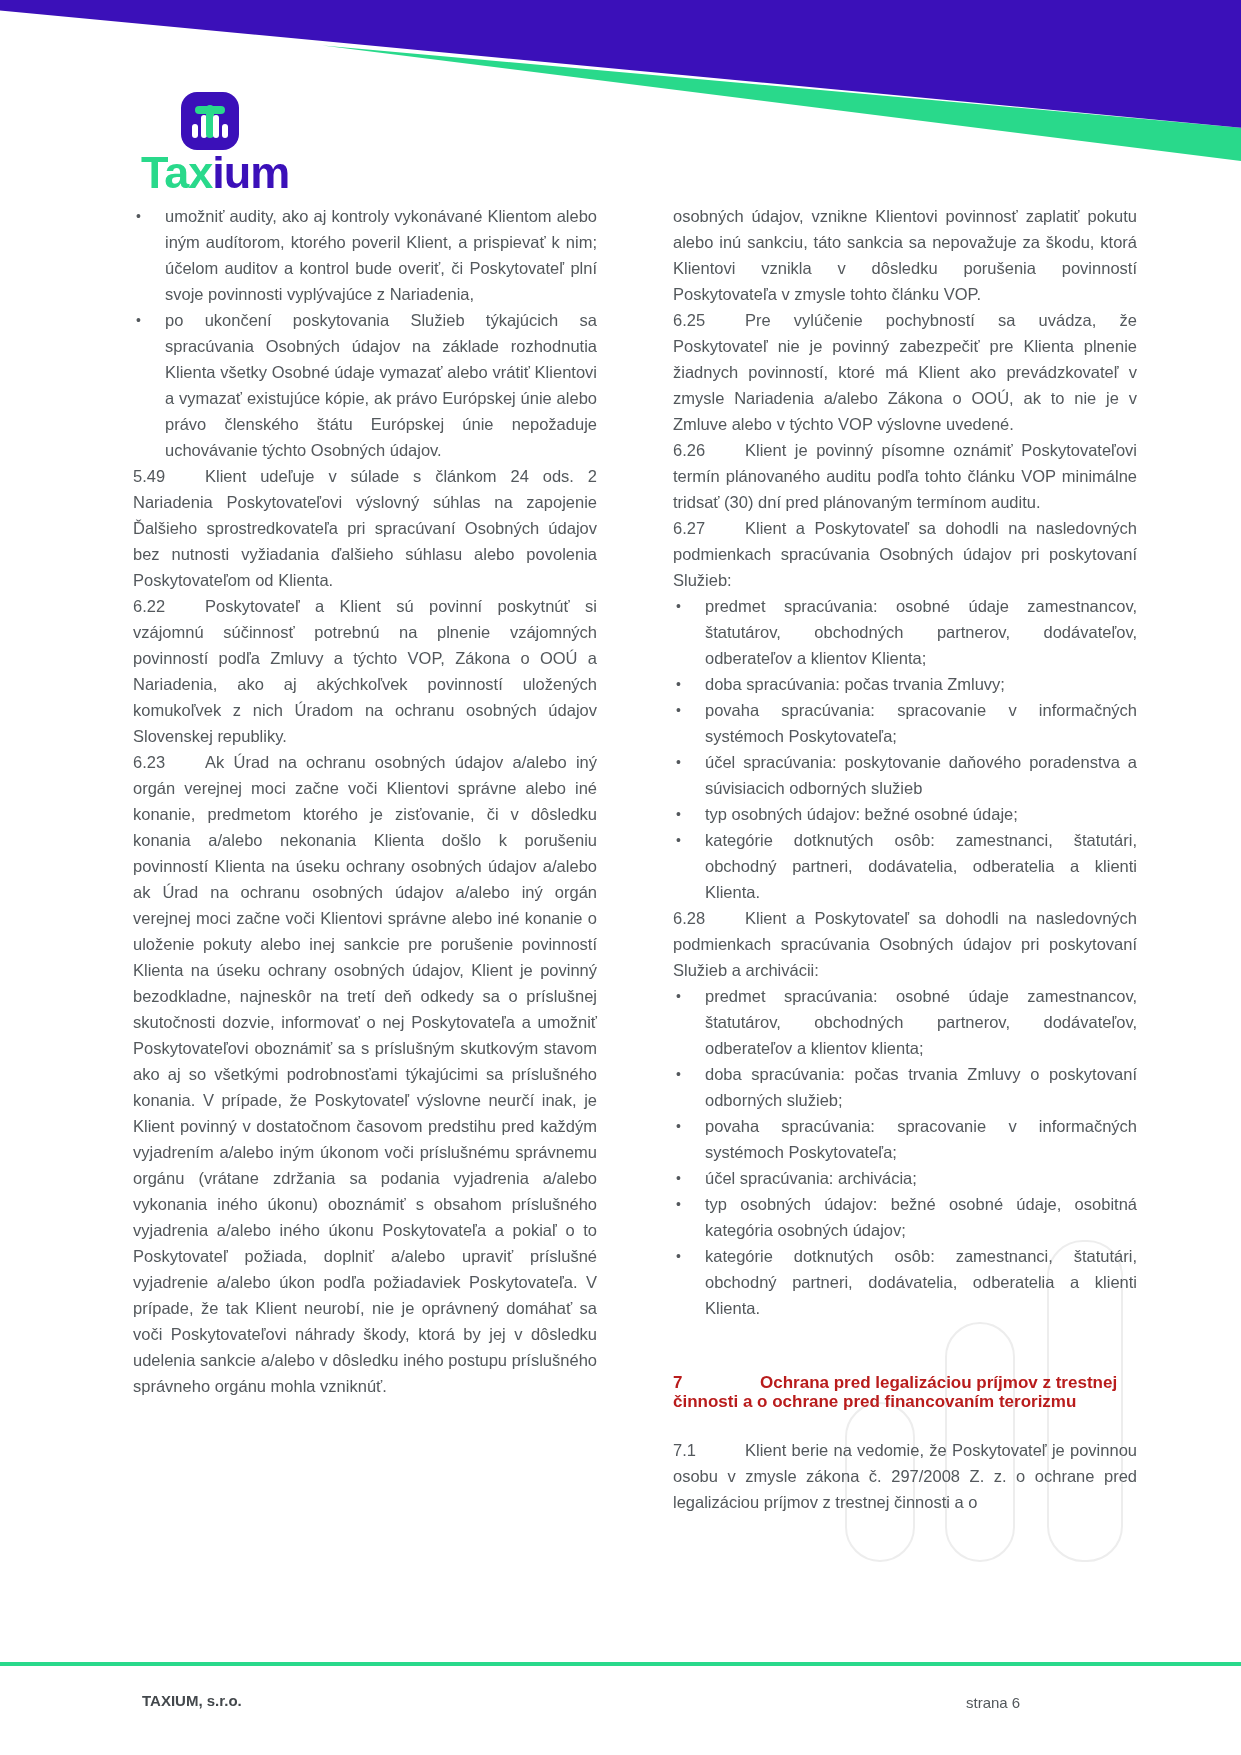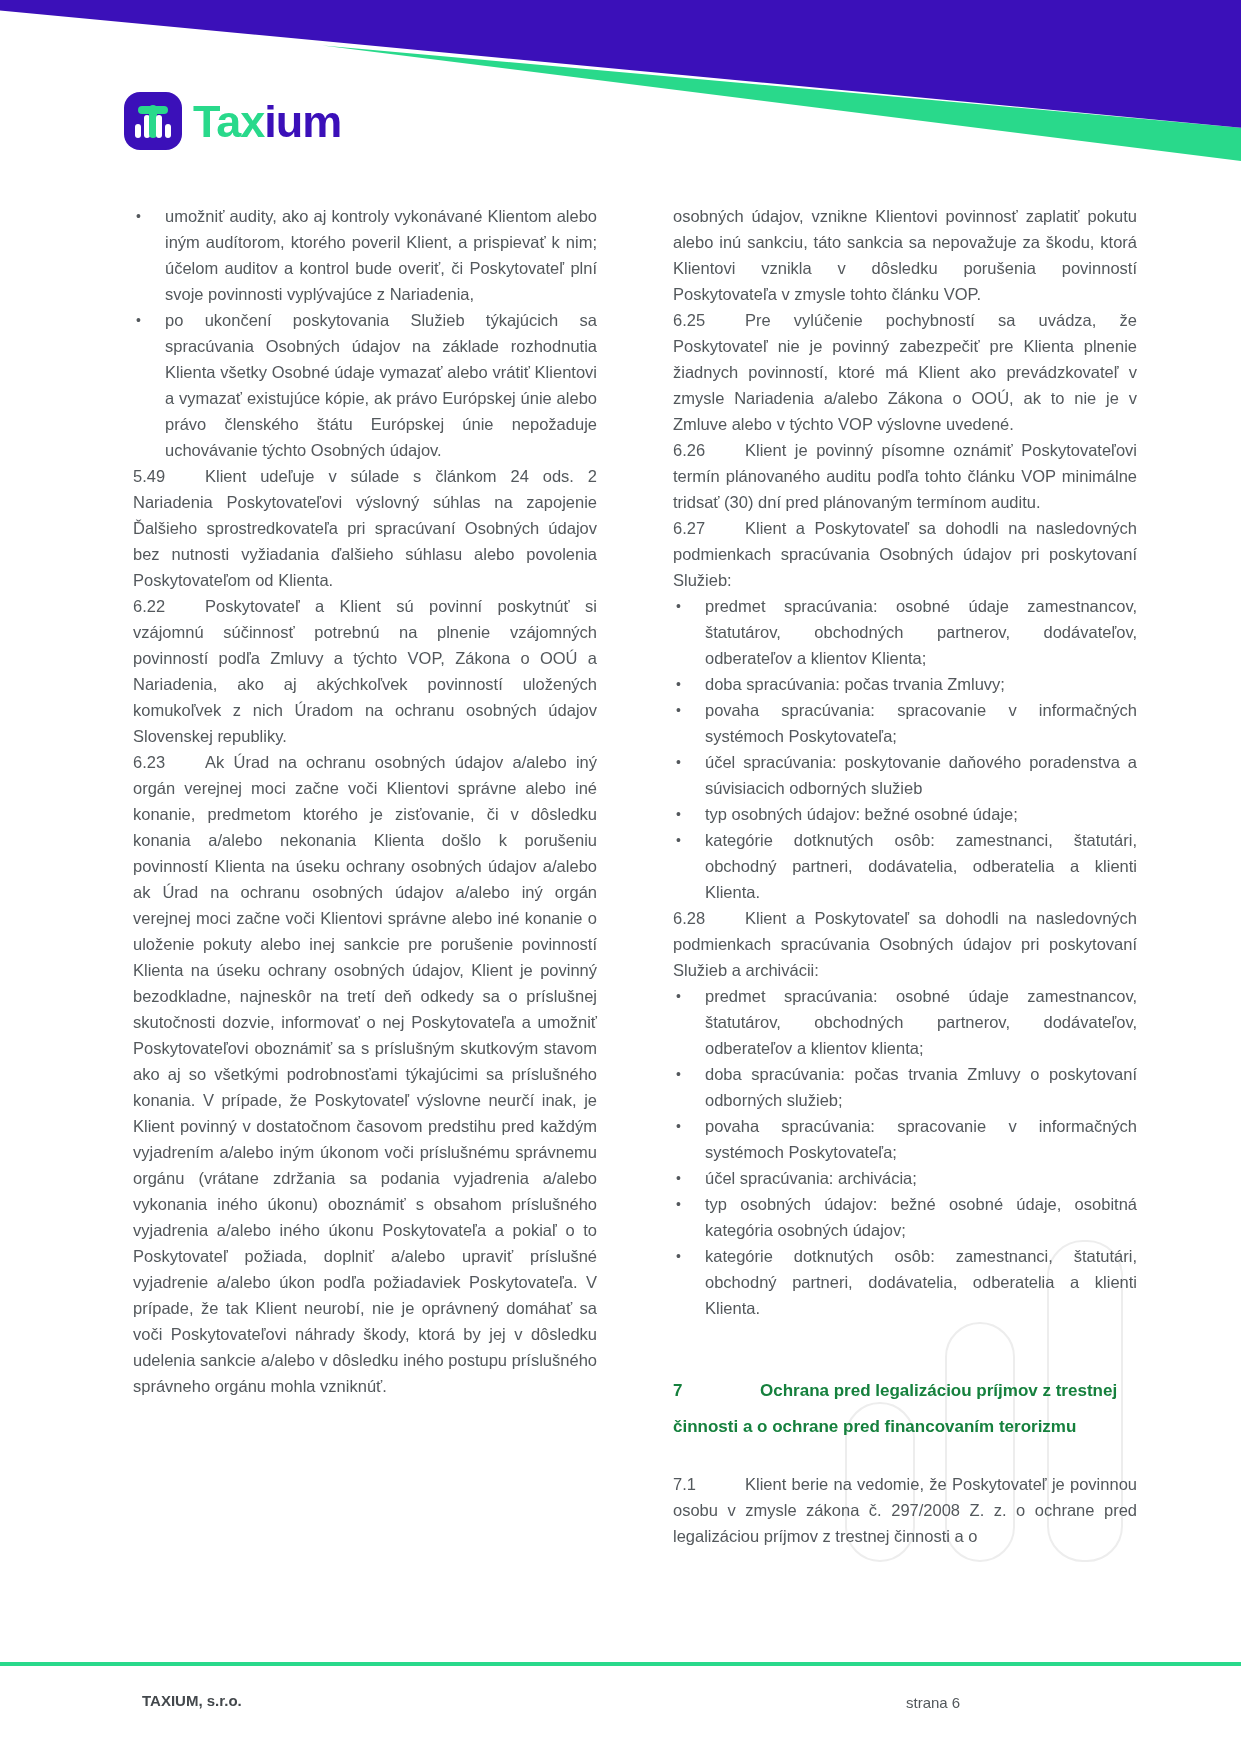--- a/index.html
+++ b/index.html
@@ -16,21 +16,21 @@
   .band{position:absolute;inset:0;}
   .band.green{
     background:#29d98b;
     clip-path:polygon(26% 26%, 100% 73%, 100% 92%);
   }
   .band.purple{
     background:#3b10b9;
     clip-path:polygon(0 0, 100% 0, 100% 73%, 0 6%);
   }
   
-  .logo{position:absolute;top:92px;left:124px;display:flex;align-items:center;z-index:3;}
+  .logo{position:absolute;top:92px;left:130px;display:flex;align-items:center;z-index:3;flex-direction:column;}
   .logo-icon{
     position:relative;width:58px;height:58px;border-radius:16px;
     background:#3b10b9;flex:0 0 auto;
   }
   .logo-icon .bar{position:absolute;bottom:12px;width:6px;border-radius:3px;background:#ffffff;}
   .logo-icon .b1{left:11px;height:14px;}
   .logo-icon .b2{left:20px;height:23px;}
   .logo-icon .b3{right:20px;height:23px;}
   .logo-icon .b4{right:11px;height:14px;}
   .logo-icon .tee-stem{position:absolute;bottom:12px;left:25px;width:8px;height:33px;border-radius:4px;background:#29d98b;}
@@ -48,27 +48,27 @@
   .columns{
     position:absolute;top:203px;left:133px;width:1004px;height:1450px;
     display:flex;gap:76px;z-index:2;overflow:hidden;
   }
   .col{width:464px;flex:0 0 464px;font-size:16.5px;line-height:26px;text-align:justify;}
   .para{margin:0;}
   .para .num{display:inline-block;width:72px;}
   .para.bullet{position:relative;padding-left:32px;}
   .para.bullet .dot{position:absolute;left:3px;top:0;font-size:14px;}
   .section-heading{
-    margin:52px 0 26px 0;font-size:17px;line-height:36px;font-weight:700;color:#15803d;text-align:left;
+    margin:52px 0 26px 0;font-size:17px;line-height:19px;font-weight:700;color:#b91c1c;text-align:left;
   }
   .section-heading .hnum{display:inline-block;width:87px;font-weight:700;}
   
   .footer-line{position:absolute;left:0;top:1662px;width:1241px;height:4px;background:#29d98b;z-index:2;}
   .footer-company{position:absolute;left:142px;top:1692px;font-size:15px;font-weight:700;color:#43484c;z-index:2;}
-  .footer-page{position:absolute;left:906px;top:1694px;font-size:15px;color:#53585c;z-index:2;}
+  .footer-page{position:absolute;left:966px;top:1694px;font-size:15px;color:#53585c;z-index:2;}
 </style>
 </head>
 <body>
 
 <div class="page">
 
   <div class="header-art">
     <div class="band green"></div>
     <div class="band purple"></div>
   </div>

